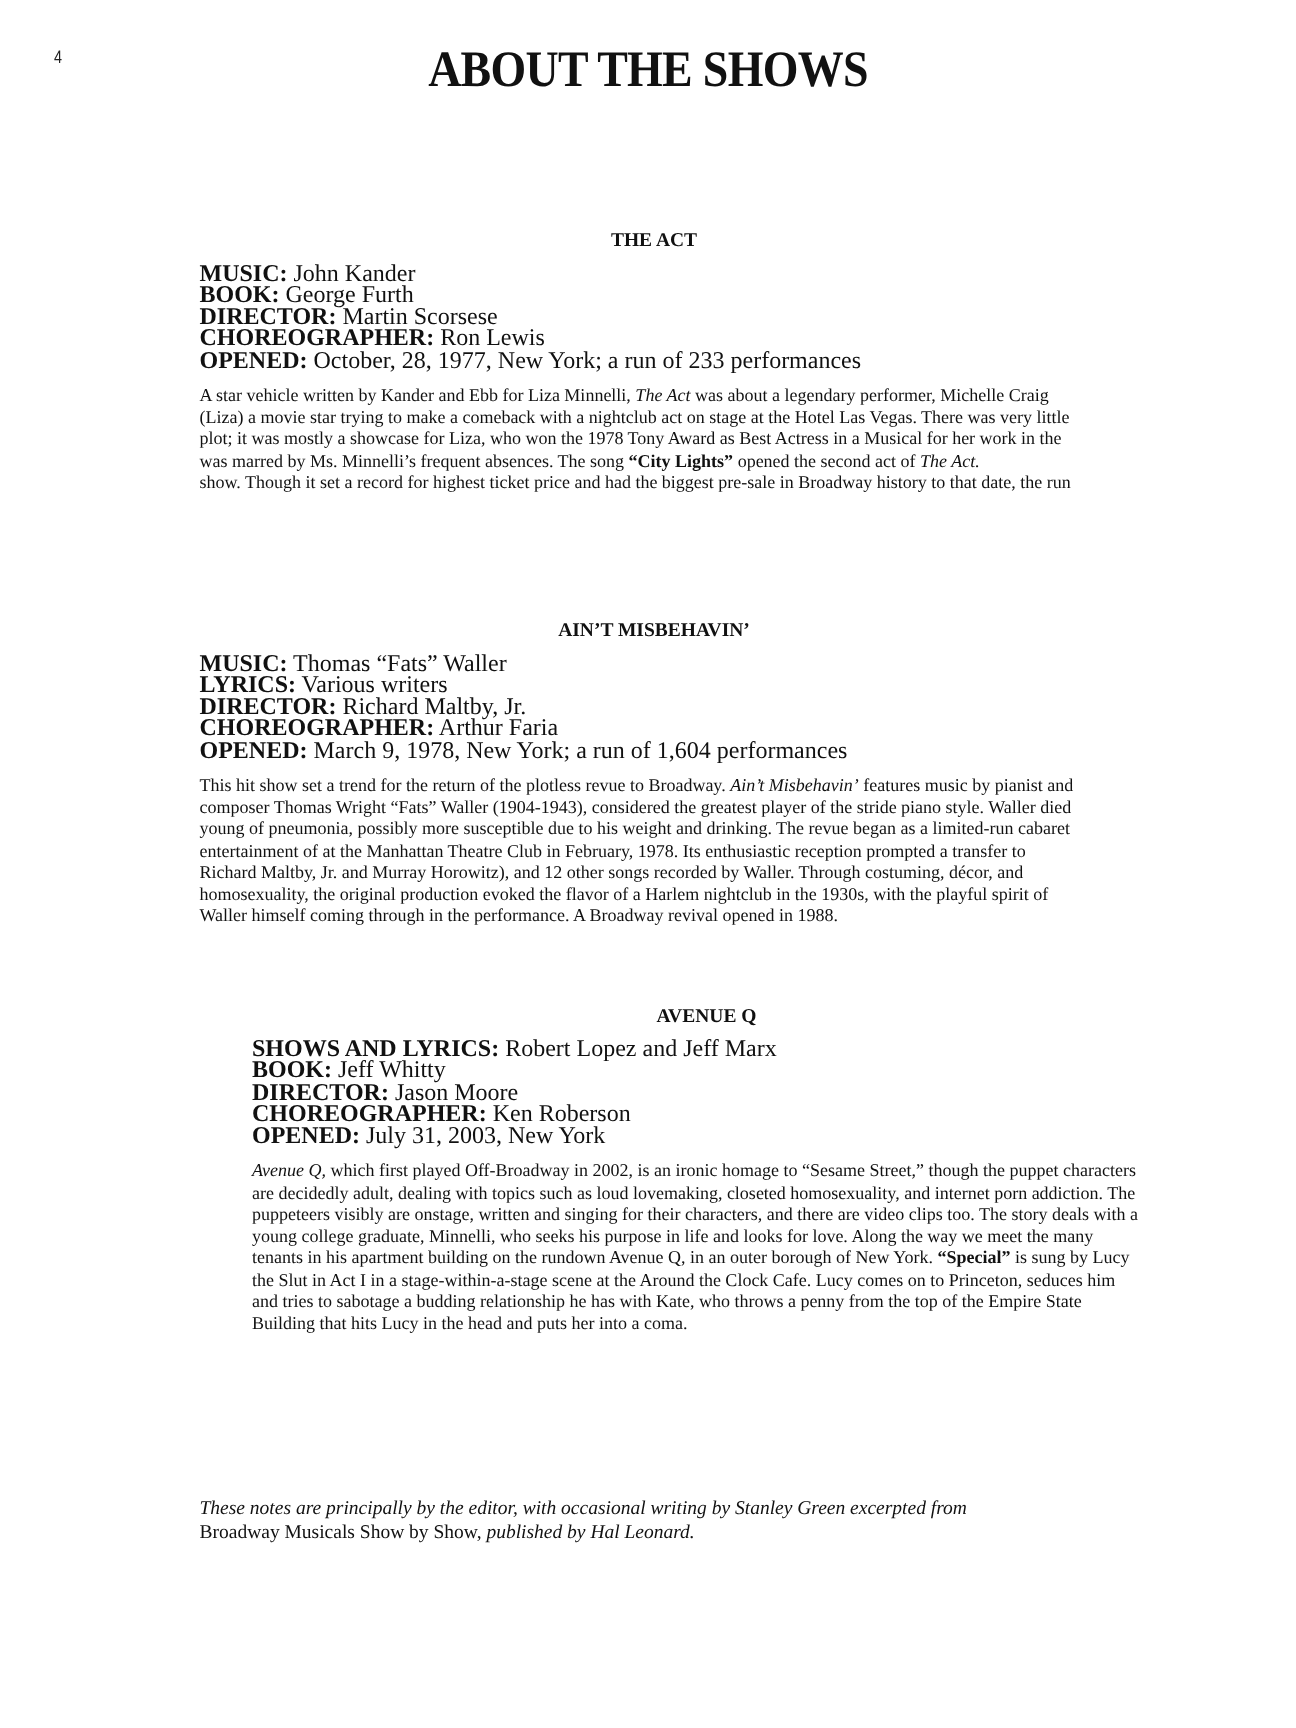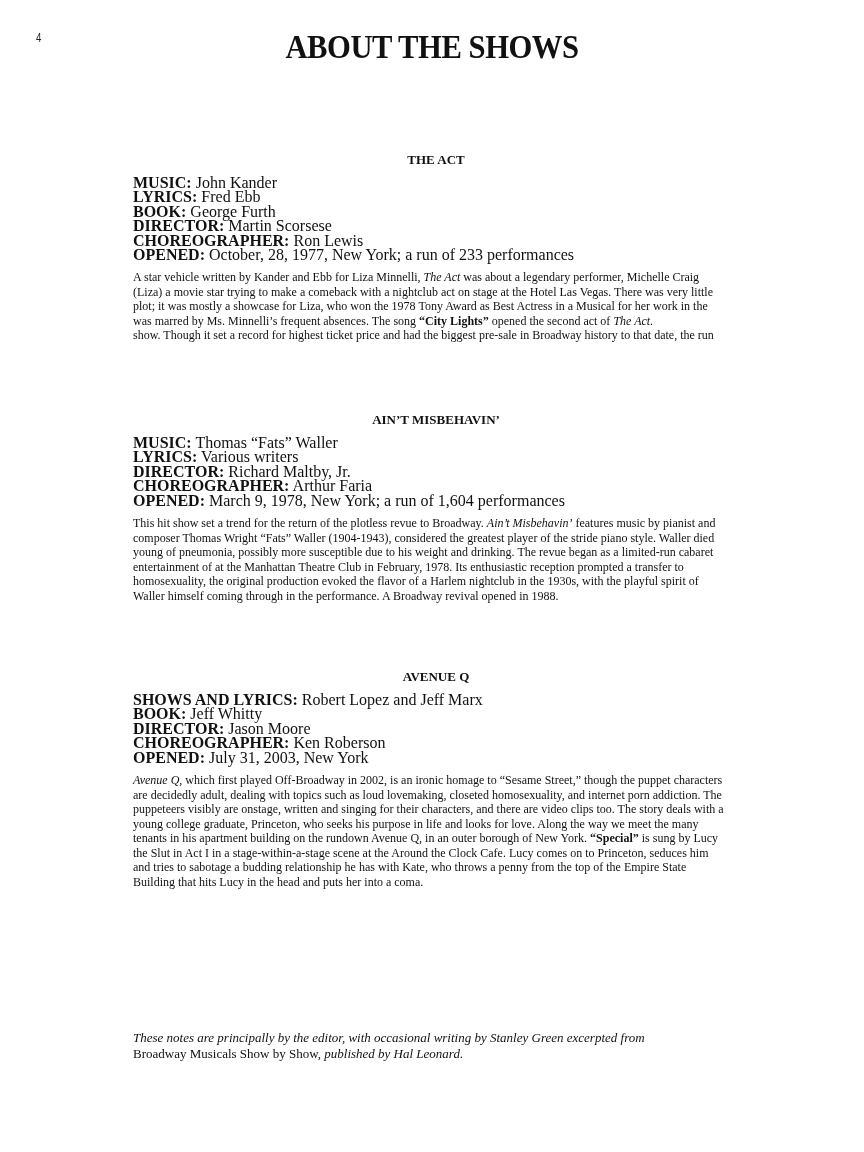--- a/index.html
+++ b/index.html
@@ -65,40 +65,39 @@
     .desc {
       margin: 8px 0 0 0;
       font-size: 12px;
       line-height: 14.5px;
       white-space: nowrap;
     }
     .desc .line { display: block; }
     .footer-note {
       position: absolute;
       left: 133px;
-      top: 1030px;
+      top: 997px;
       width: 640px;
       font-size: 13px;
       line-height: 16px;
     }
     .footer-note .line { display: block; white-space: nowrap; }
     i, .it { font-style: italic; }
     b, .bd { font-weight: bold; }
   </style>
 </head>
 <body>
 
 <div class="page-number">4</div>
 <h1 class="page-title">ABOUT THE SHOWS</h1>
 
 <div class="section" style="top:152px;">
   <div class="section-title">THE ACT</div>
   <ul class="credits">
     <li><span class="credit-label">MUSIC:</span> <span>John Kander</span></li>
-    <li><span class="credit-label">LYRICS:</span> <span>Fred Ebb</span></li>
     <li><span class="credit-label">BOOK:</span> <span>George Furth</span></li>
     <li><span class="credit-label">DIRECTOR:</span> <span>Martin Scorsese</span></li>
     <li><span class="credit-label">CHOREOGRAPHER:</span> <span>Ron Lewis</span></li>
     <li><span class="credit-label">OPENED:</span> <span>October, 28, 1977, New York; a run of 233 performances</span></li>
   </ul>
   <p class="desc">
     <span class="line"><span>A star vehicle written by Kander and Ebb for Liza Minnelli, </span><i>The Act</i><span> was about a legendary performer, Michelle Craig</span></span>
     <span class="line">(Liza) a movie star trying to make a comeback with a nightclub act on stage at the Hotel Las Vegas. There was very little</span>
     <span class="line">plot; it was mostly a showcase for Liza, who won the 1978 Tony Award as Best Actress in a Musical for her work in the</span>
     <span class="line"><span>was marred by Ms. Minnelli’s frequent absences. The song </span><b>“City Lights”</b><span> opened the second act of </span><i>The Act.</i></span>
@@ -113,39 +112,40 @@
     <li><span class="credit-label">LYRICS:</span> <span>Various writers</span></li>
     <li><span class="credit-label">DIRECTOR:</span> <span>Richard Maltby, Jr.</span></li>
     <li><span class="credit-label">CHOREOGRAPHER:</span> <span>Arthur Faria</span></li>
     <li><span class="credit-label">OPENED:</span> <span>March 9, 1978, New York; a run of 1,604 performances</span></li>
   </ul>
   <p class="desc">
     <span class="line"><span>This hit show set a trend for the return of the plotless revue to Broadway. </span><i>Ain’t Misbehavin’</i><span> features music by pianist and</span></span>
     <span class="line">composer Thomas Wright “Fats” Waller (1904-1943), considered the greatest player of the stride piano style. Waller died</span>
     <span class="line">young of pneumonia, possibly more susceptible due to his weight and drinking. The revue  began as a limited-run cabaret</span>
     <span class="line">entertainment of at the Manhattan Theatre Club in February, 1978. Its enthusiastic reception prompted a transfer to</span>
+    <span class="line">Richard Maltby, Jr. and Murray Horowitz), and 12 other songs recorded by Waller. Through costuming, décor, and</span>
     <span class="line">homosexuality, the original production evoked the flavor of a Harlem nightclub in the 1930s, with the playful spirit of</span>
     <span class="line">Waller himself coming through in the performance. A Broadway revival opened in 1988.</span>
   </p>
 </div>
 
-<div class="section" style="top:669px;">
+<div class="section" style="top:669px;margin-left:35px;">
   <div class="section-title">AVENUE Q</div>
   <ul class="credits">
     <li><span class="credit-label">SHOWS AND LYRICS:</span> <span>Robert Lopez and Jeff Marx</span></li>
     <li><span class="credit-label">BOOK:</span> <span>Jeff Whitty</span></li>
     <li><span class="credit-label">DIRECTOR:</span> <span>Jason Moore</span></li>
     <li><span class="credit-label">CHOREOGRAPHER:</span> <span>Ken Roberson</span></li>
     <li><span class="credit-label">OPENED:</span> <span>July 31, 2003, New York</span></li>
   </ul>
   <p class="desc">
     <span class="line"><i>Avenue Q,</i><span> which first played Off-Broadway in 2002, is an ironic homage to “Sesame Street,” though the puppet characters</span></span>
     <span class="line">are decidedly adult, dealing with topics such as loud lovemaking, closeted homosexuality, and internet porn addiction. The</span>
     <span class="line">puppeteers visibly are onstage, written and singing for their characters, and there are video clips too. The story deals with a</span>
-    <span class="line">young college graduate, Princeton, who seeks his purpose in life and looks for love. Along the way we meet the many</span>
+    <span class="line">young college graduate, Minnelli, who seeks his purpose in life and looks for love. Along the way we meet the many</span>
     <span class="line"><span>tenants in his apartment building on the rundown Avenue Q, in an outer borough of New York. </span><b>“Special”</b><span> is sung by Lucy</span></span>
     <span class="line">the Slut in Act I in a stage-within-a-stage scene at the Around the Clock Cafe. Lucy comes on to Princeton, seduces him</span>
     <span class="line">and tries to sabotage a budding relationship he has with Kate, who throws a penny from the top of the Empire State</span>
     <span class="line">Building that hits Lucy in the head and puts her into a coma.</span>
   </p>
 </div>
 
 <div class="footer-note">
   <span class="line"><i>These notes are principally by the editor, with occasional writing by Stanley Green excerpted from</i></span>
   <span class="line"><span>Broadway Musicals Show by Show,</span><i> published by Hal Leonard.</i></span>

